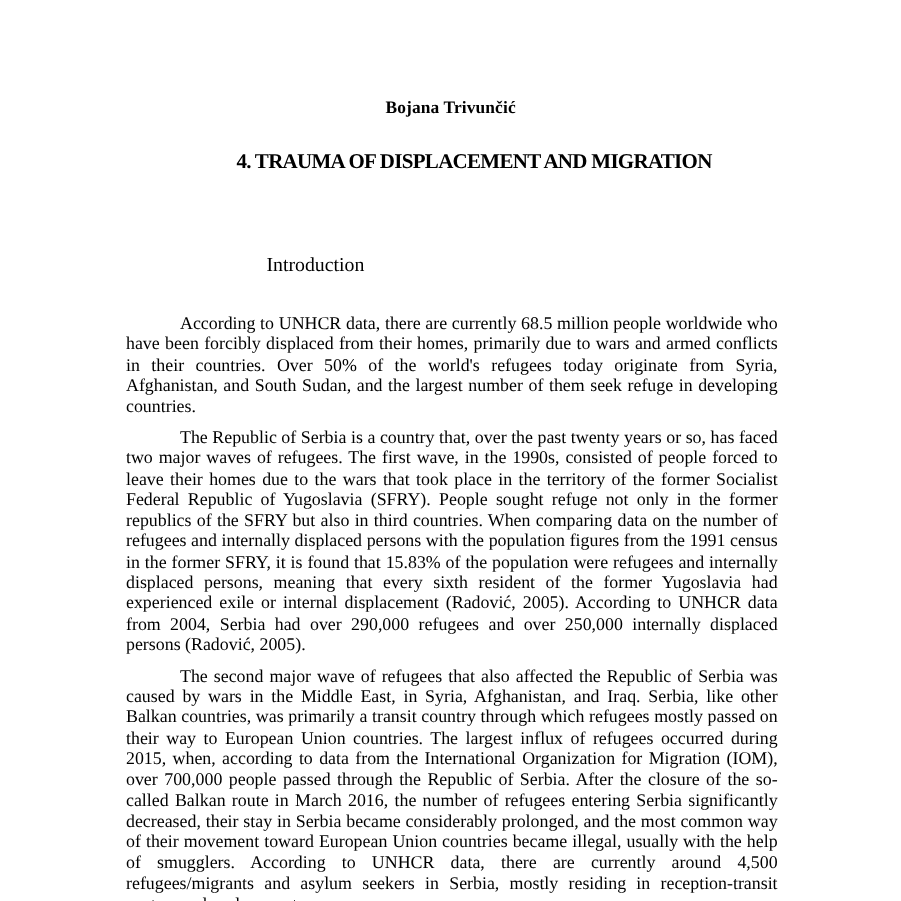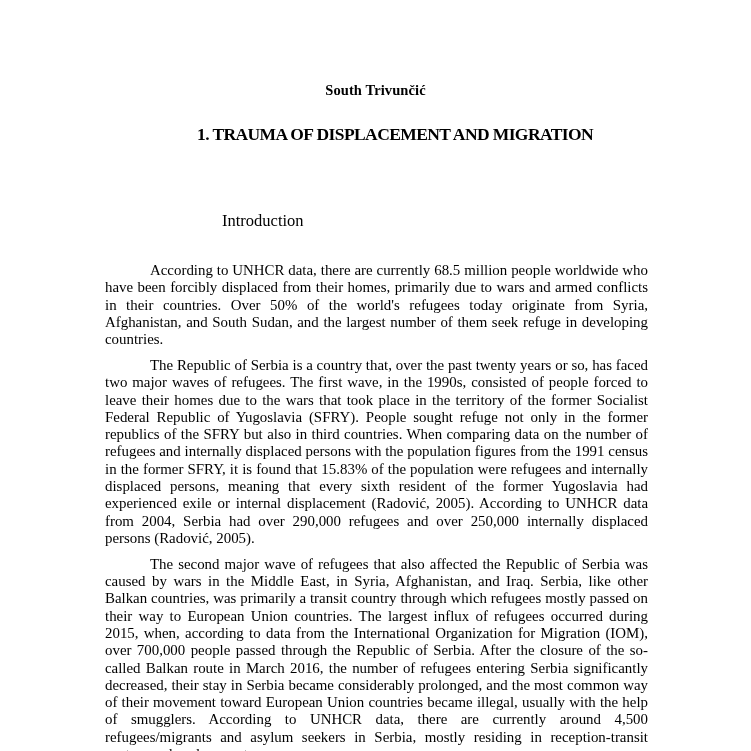--- a/index.html
+++ b/index.html
@@ -61,21 +61,21 @@
   .body p {
     margin: 0 0 8.5px 0;
     text-align: justify;
     text-indent: 45px;
   }
 </style>
 </head>
 <body>
 
 <div class="page">
-  <div class="author">South Trivunčić</div>
-  <div class="chapter-title">1. TRAUMA OF DISPLACEMENT AND MIGRATION</div>
+  <div class="author">Bojana Trivunčić</div>
+  <div class="chapter-title">4. TRAUMA OF DISPLACEMENT AND MIGRATION</div>
   <div class="section-heading">Introduction</div>
   <div class="body">
     <p>According to UNHCR data, there are currently 68.5 million people worldwide who have been forcibly displaced from their homes, primarily due to wars and armed conflicts in their countries. Over 50% of the world's refugees today originate from Syria, Afghanistan, and South Sudan, and the largest number of them seek refuge in developing countries.</p>
     <p>The Republic of Serbia is a country that, over the past twenty years or so, has faced two major waves of refugees. The first wave, in the 1990s, consisted of people forced to leave their homes due to the wars that took place in the territory of the former Socialist Federal Republic of Yugoslavia (SFRY). People sought refuge not only in the former republics of the SFRY but also in third countries. When comparing data on the number of refugees and internally displaced persons with the population figures from the 1991 census in the former SFRY, it is found that 15.83% of the population were refugees and internally displaced persons, meaning that every sixth resident of the former Yugoslavia had experienced exile or internal displacement (Radović, 2005). According to UNHCR data from 2004, Serbia had over 290,000 refugees and over 250,000 internally displaced persons (Radović, 2005).</p>
     <p>The second major wave of refugees that also affected the Republic of Serbia was caused by wars in the Middle East, in Syria, Afghanistan, and Iraq. Serbia, like other Balkan countries, was primarily a transit country through which refugees mostly passed on their way to European Union countries. The largest influx of refugees occurred during 2015, when, according to data from the International Organization for Migration (IOM), over 700,000 people passed through the Republic of Serbia. After the closure of the so-called Balkan route in March 2016, the number of refugees entering Serbia significantly decreased, their stay in Serbia became considerably prolonged, and the most common way of their movement toward European Union countries became illegal, usually with the help of smugglers. According to UNHCR data, there are currently around 4,500 refugees/migrants and asylum seekers in Serbia, mostly residing in reception-transit centers and asylum centers.</p>
   </div>
 </div>
 
 </body></html>

